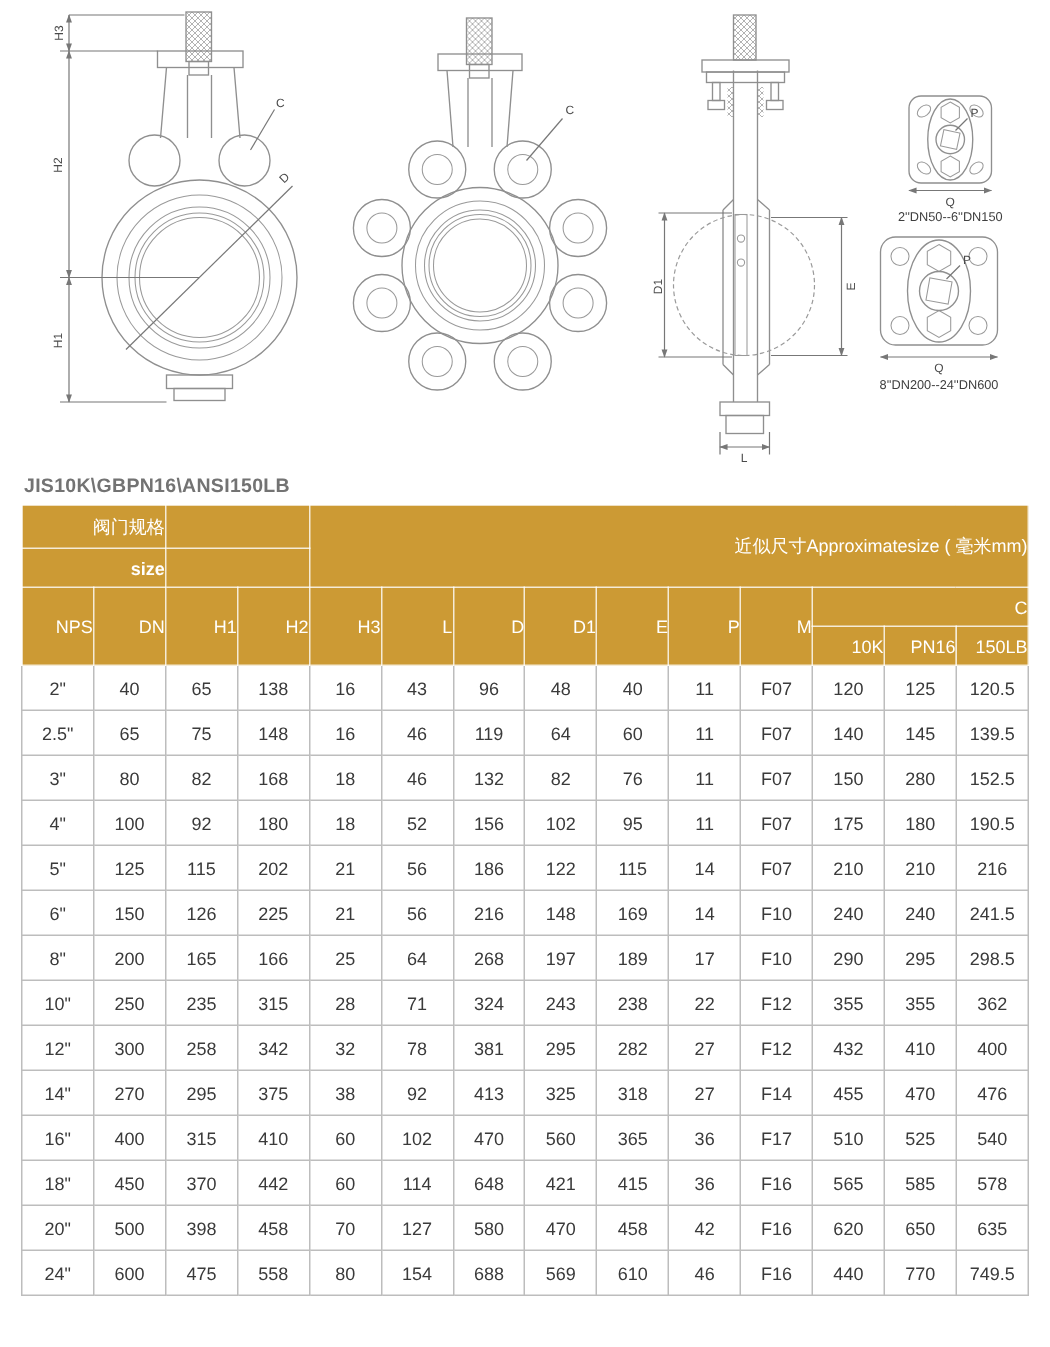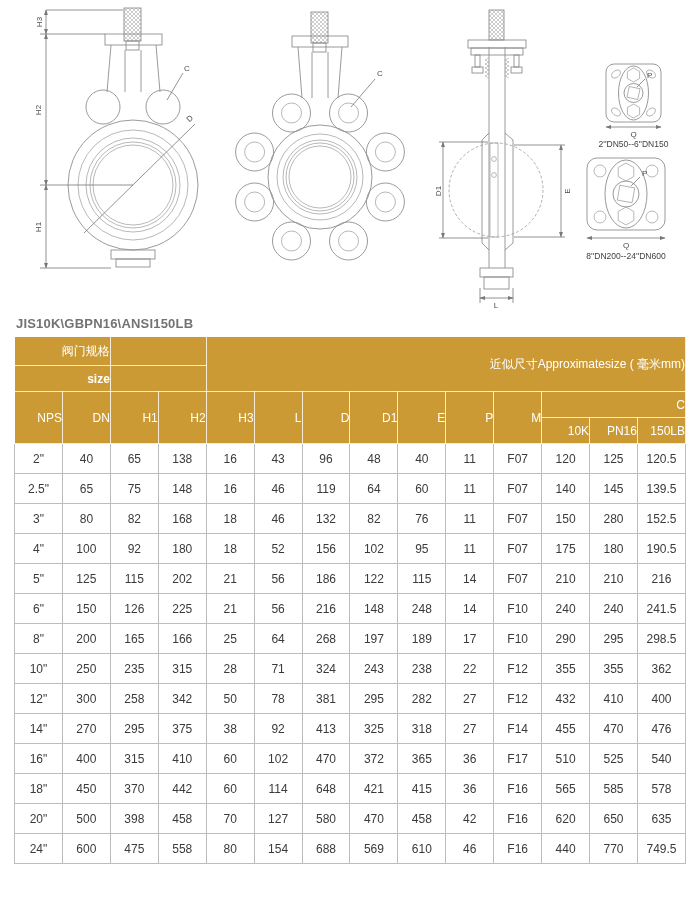--- a/index.html
+++ b/index.html
@@ -331,21 +331,21 @@
       </tr>
       <tr>
         <td>6"</td>
         <td>150</td>
         <td>126</td>
         <td>225</td>
         <td>21</td>
         <td>56</td>
         <td>216</td>
         <td>148</td>
-        <td>248</td>
+        <td>169</td>
         <td>14</td>
         <td>F10</td>
         <td>240</td>
         <td>240</td>
         <td>241.5</td>
       </tr>
       <tr>
         <td>8"</td>
         <td>200</td>
         <td>165</td>
@@ -375,21 +375,21 @@
         <td>F12</td>
         <td>355</td>
         <td>355</td>
         <td>362</td>
       </tr>
       <tr>
         <td>12"</td>
         <td>300</td>
         <td>258</td>
         <td>342</td>
-        <td>50</td>
+        <td>32</td>
         <td>78</td>
         <td>381</td>
         <td>295</td>
         <td>282</td>
         <td>27</td>
         <td>F12</td>
         <td>432</td>
         <td>410</td>
         <td>400</td>
       </tr>
@@ -410,21 +410,21 @@
         <td>476</td>
       </tr>
       <tr>
         <td>16"</td>
         <td>400</td>
         <td>315</td>
         <td>410</td>
         <td>60</td>
         <td>102</td>
         <td>470</td>
-        <td>372</td>
+        <td>560</td>
         <td>365</td>
         <td>36</td>
         <td>F17</td>
         <td>510</td>
         <td>525</td>
         <td>540</td>
       </tr>
       <tr>
         <td>18"</td>
         <td>450</td>

